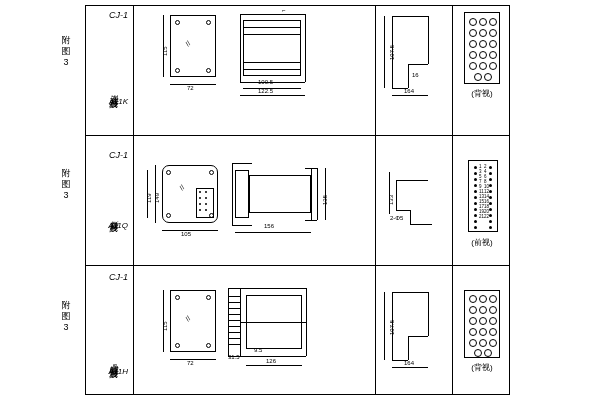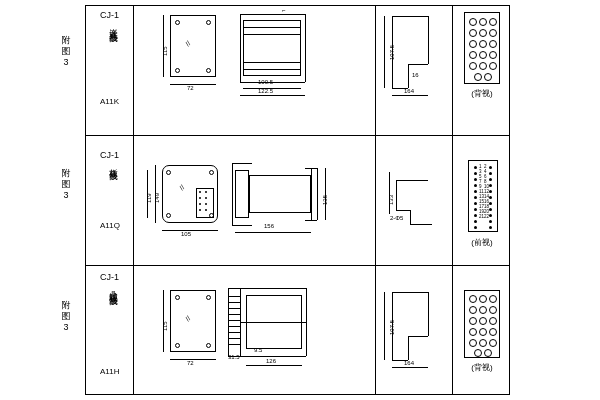--- a/index.html
+++ b/index.html
@@ -6,21 +6,21 @@
   body{width:600px;height:400px;background:#ffffff;font-family:"Liberation Sans",sans-serif;overflow:hidden;}
   .sheet{position:relative;width:600px;height:400px;}
 
   
   .frame{position:absolute;left:85px;top:5px;width:425px;height:390px;border:1px solid #000;box-sizing:border-box;}
   .hline{position:absolute;left:85px;width:425px;height:0;border-top:1px solid #000;}
   .vline{position:absolute;top:5px;height:390px;width:0;border-left:1px solid #000;}
 
   .rowlabel{position:absolute;width:22px;text-align:center;font-size:9px;line-height:11px;color:#000;}
   .rowlabel span{display:block;}
-  .namecell{position:absolute;width:28px;text-align:left;font-size:8.5px;line-height:10px;color:#000;}
+  .namecell{position:absolute;width:28px;text-align:right;font-size:8.5px;line-height:10px;color:#000;font-style:italic;}
   .namecell .ttl{font-size:9px;margin-bottom:2px;}
   .namecell .vert{display:block;}
   .namecell .code{margin-top:3px;font-size:8px;}
 
   .view{position:absolute;font-size:8px;color:#000;text-align:center;}
 
   
   .ln{position:absolute;background:#000;}
   .hz{height:1px;}
   .vt{width:1px;}

